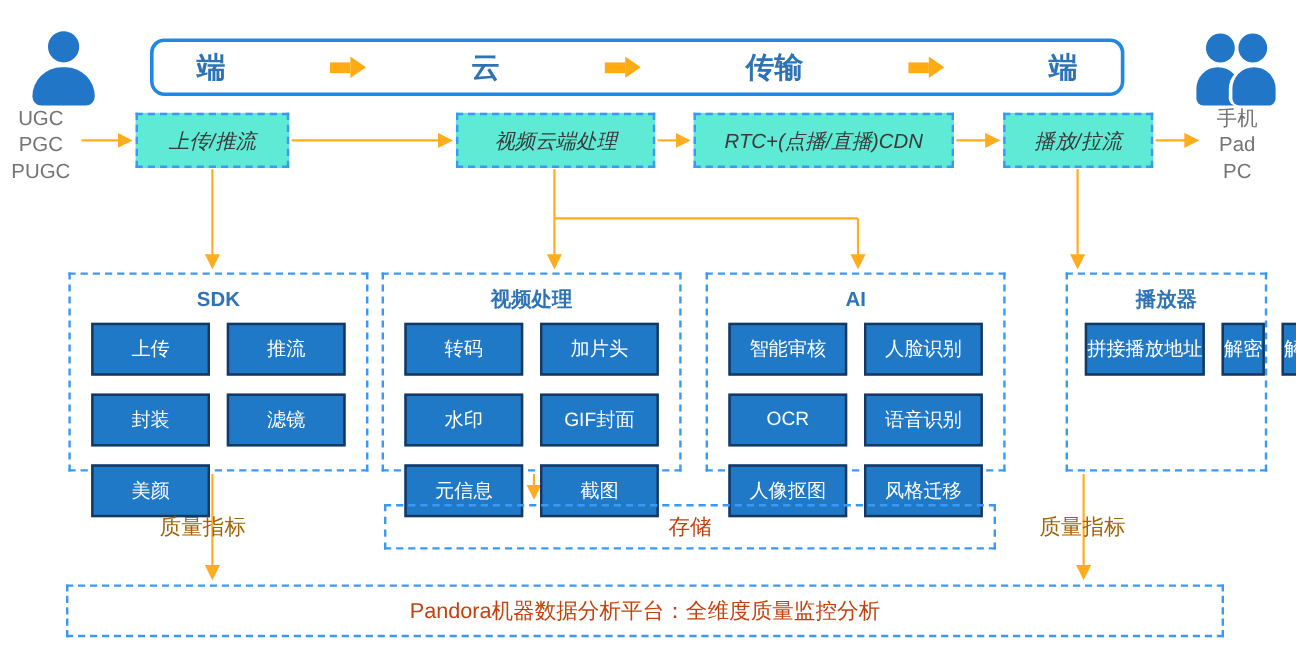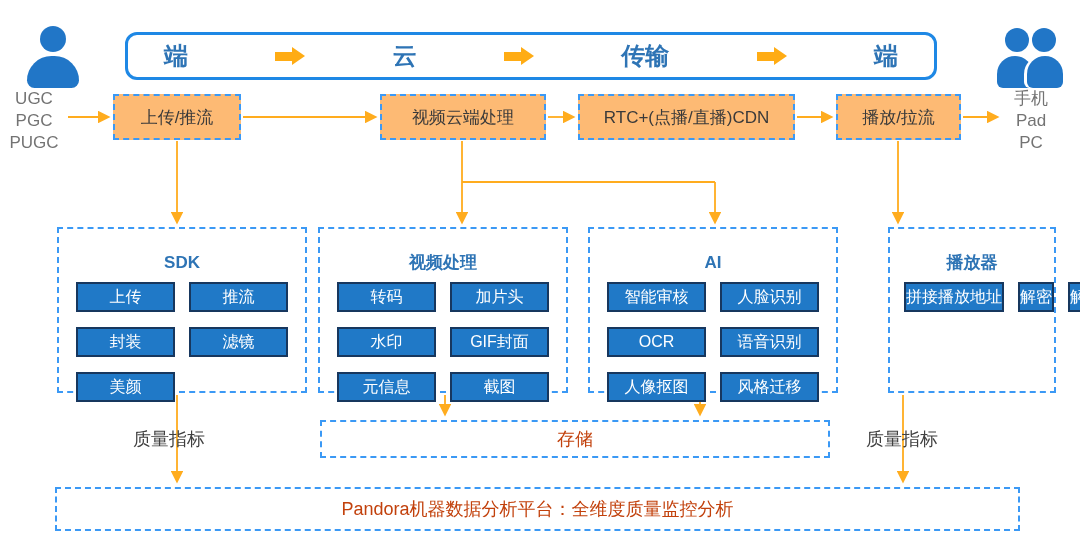--- a/index.html
+++ b/index.html
@@ -14,42 +14,42 @@
   .banner{
     left:125px;top:32px;width:812px;height:48px;border:3px solid #1E88E5;border-radius:12px;
     display:flex;align-items:center;justify-content:space-between;padding:0 36px;z-index:2;background:#fff;
   }
   .stage{font-size:24px;font-weight:700;color:#2E74B5;}
   .big-arrow{display:flex;align-items:center;}
   .big-arrow .bar{width:17px;height:9px;background:#FFAC14;}
   .big-arrow .tip{width:0;height:0;border-left:13px solid #FFAC14;border-top:9px solid transparent;border-bottom:9px solid transparent;}
   
   .node{
-    border:2px dashed #3B99F5;background:#fdba74;display:flex;align-items:center;justify-content:center;
-    font-size:17px;color:#3a3a3a;z-index:2;
+    border:2px dashed #3B99F5;background:#5eead4;display:flex;align-items:center;justify-content:center;
+    font-size:17px;color:#3a3a3a;z-index:2;font-style:italic;
   }
   
   .head{position:absolute;border-radius:50%;background:#2176C7;}
   .pbody{position:absolute;background:#2176C7;}
   .side-labels{line-height:22px;font-size:17px;text-align:center;color:#737373;z-index:2;}
   
   .module{border:2px dashed #3B99F5;background:#fff;z-index:2;}
-  .module .mtitle{margin-top:22px;height:24px;line-height:24px;text-align:center;font-weight:700;font-size:17px;color:#2E74B5;}
+  .module .mtitle{margin-top:9px;height:24px;line-height:24px;text-align:center;font-weight:700;font-size:17px;color:#2E74B5;}
   .btn-grid{display:grid;grid-template-columns:1fr 1fr;gap:15px 14px;padding:7px 17px 0;}
   .btn-grid.one-col{grid-template-columns:1fr 1fr 1fr;padding:7px 14px 0;}
   .btn{
-    height:30px;box-sizing:border-box;background:#2079C7;border:2px solid #17375E;color:#fff;
+    height:44px;box-sizing:border-box;background:#2079C7;border:2px solid #17375E;color:#fff;
     font-size:16px;display:flex;align-items:center;justify-content:center;white-space:nowrap;
   }
   
   .wide-box{
     border:2px dashed #3B99F5;background:transparent;display:flex;align-items:center;justify-content:center;
     font-size:18px;color:#c2410c;z-index:2;
   }
-  .quality{font-size:18px;color:#404040;z-index:2;white-space:nowrap;}
+  .quality{font-size:18px;color:#a16207;z-index:2;white-space:nowrap;}
 </style>
 </head>
 <body>
 
 <div id="canvas">
 
   <svg id="wires" width="1080" height="538">
     <defs>
       <marker id="ah" viewBox="0 0 10 10" refX="8" refY="5" markerWidth="7" markerHeight="7" orient="auto-start-reverse">
         <path d="M0,0 L10,5 L0,10 z" fill="#FFAC1E"></path>

